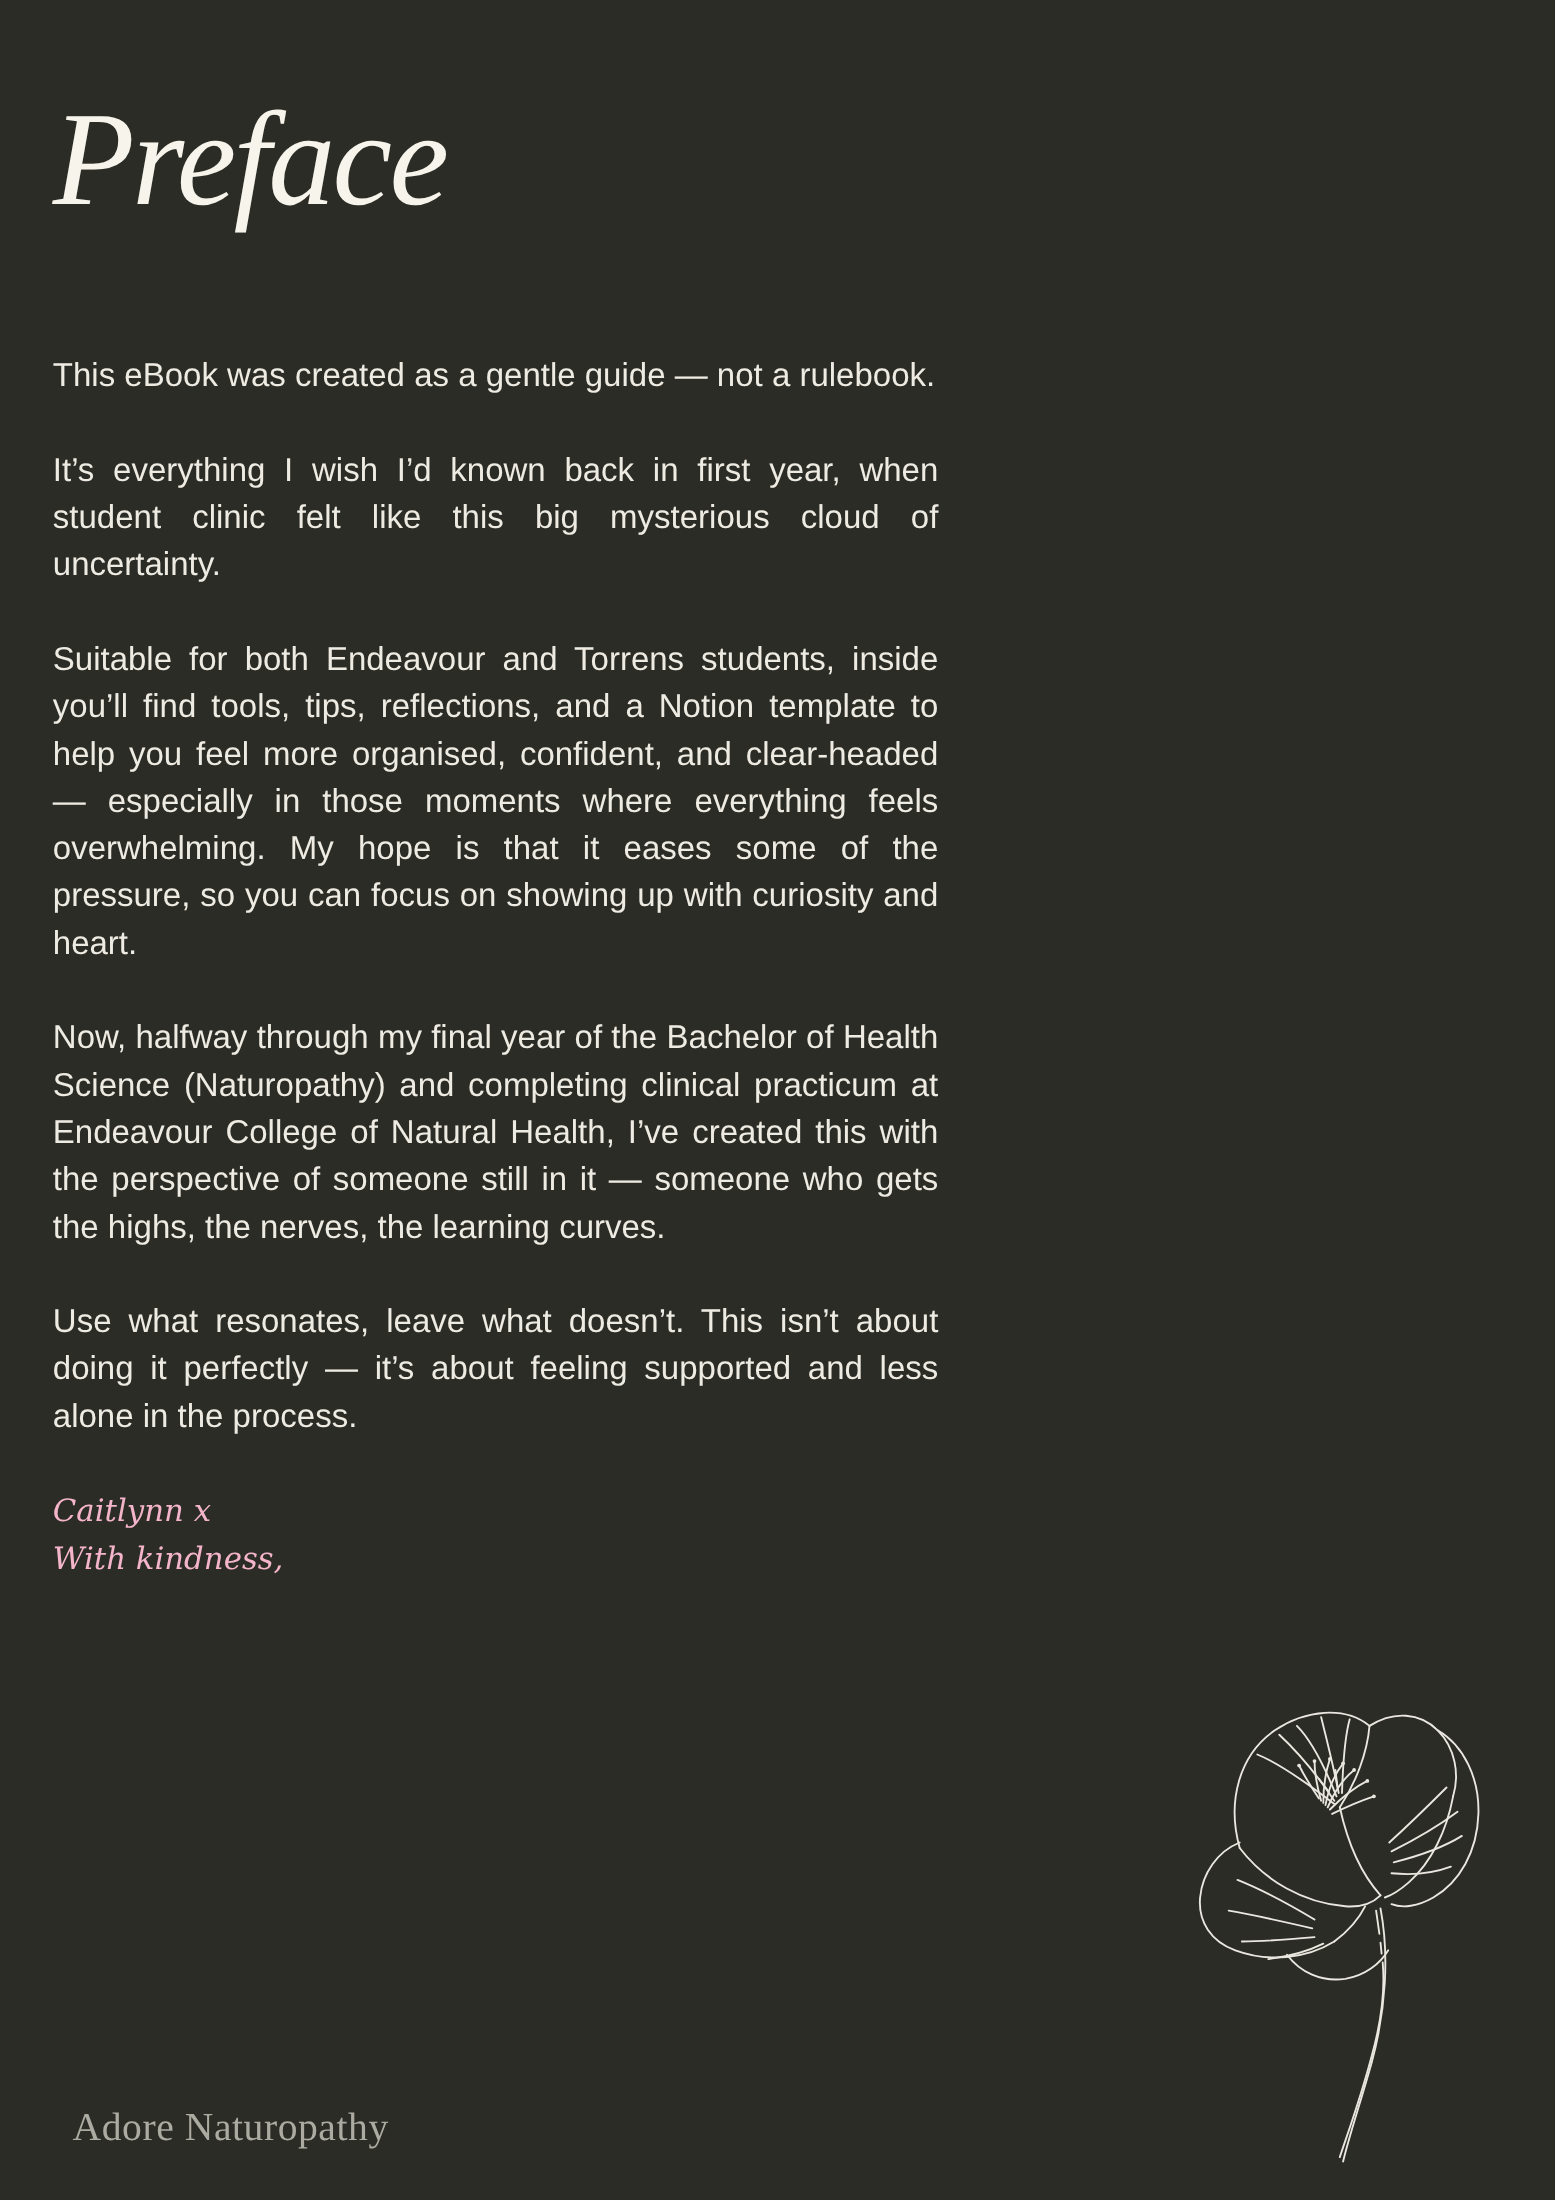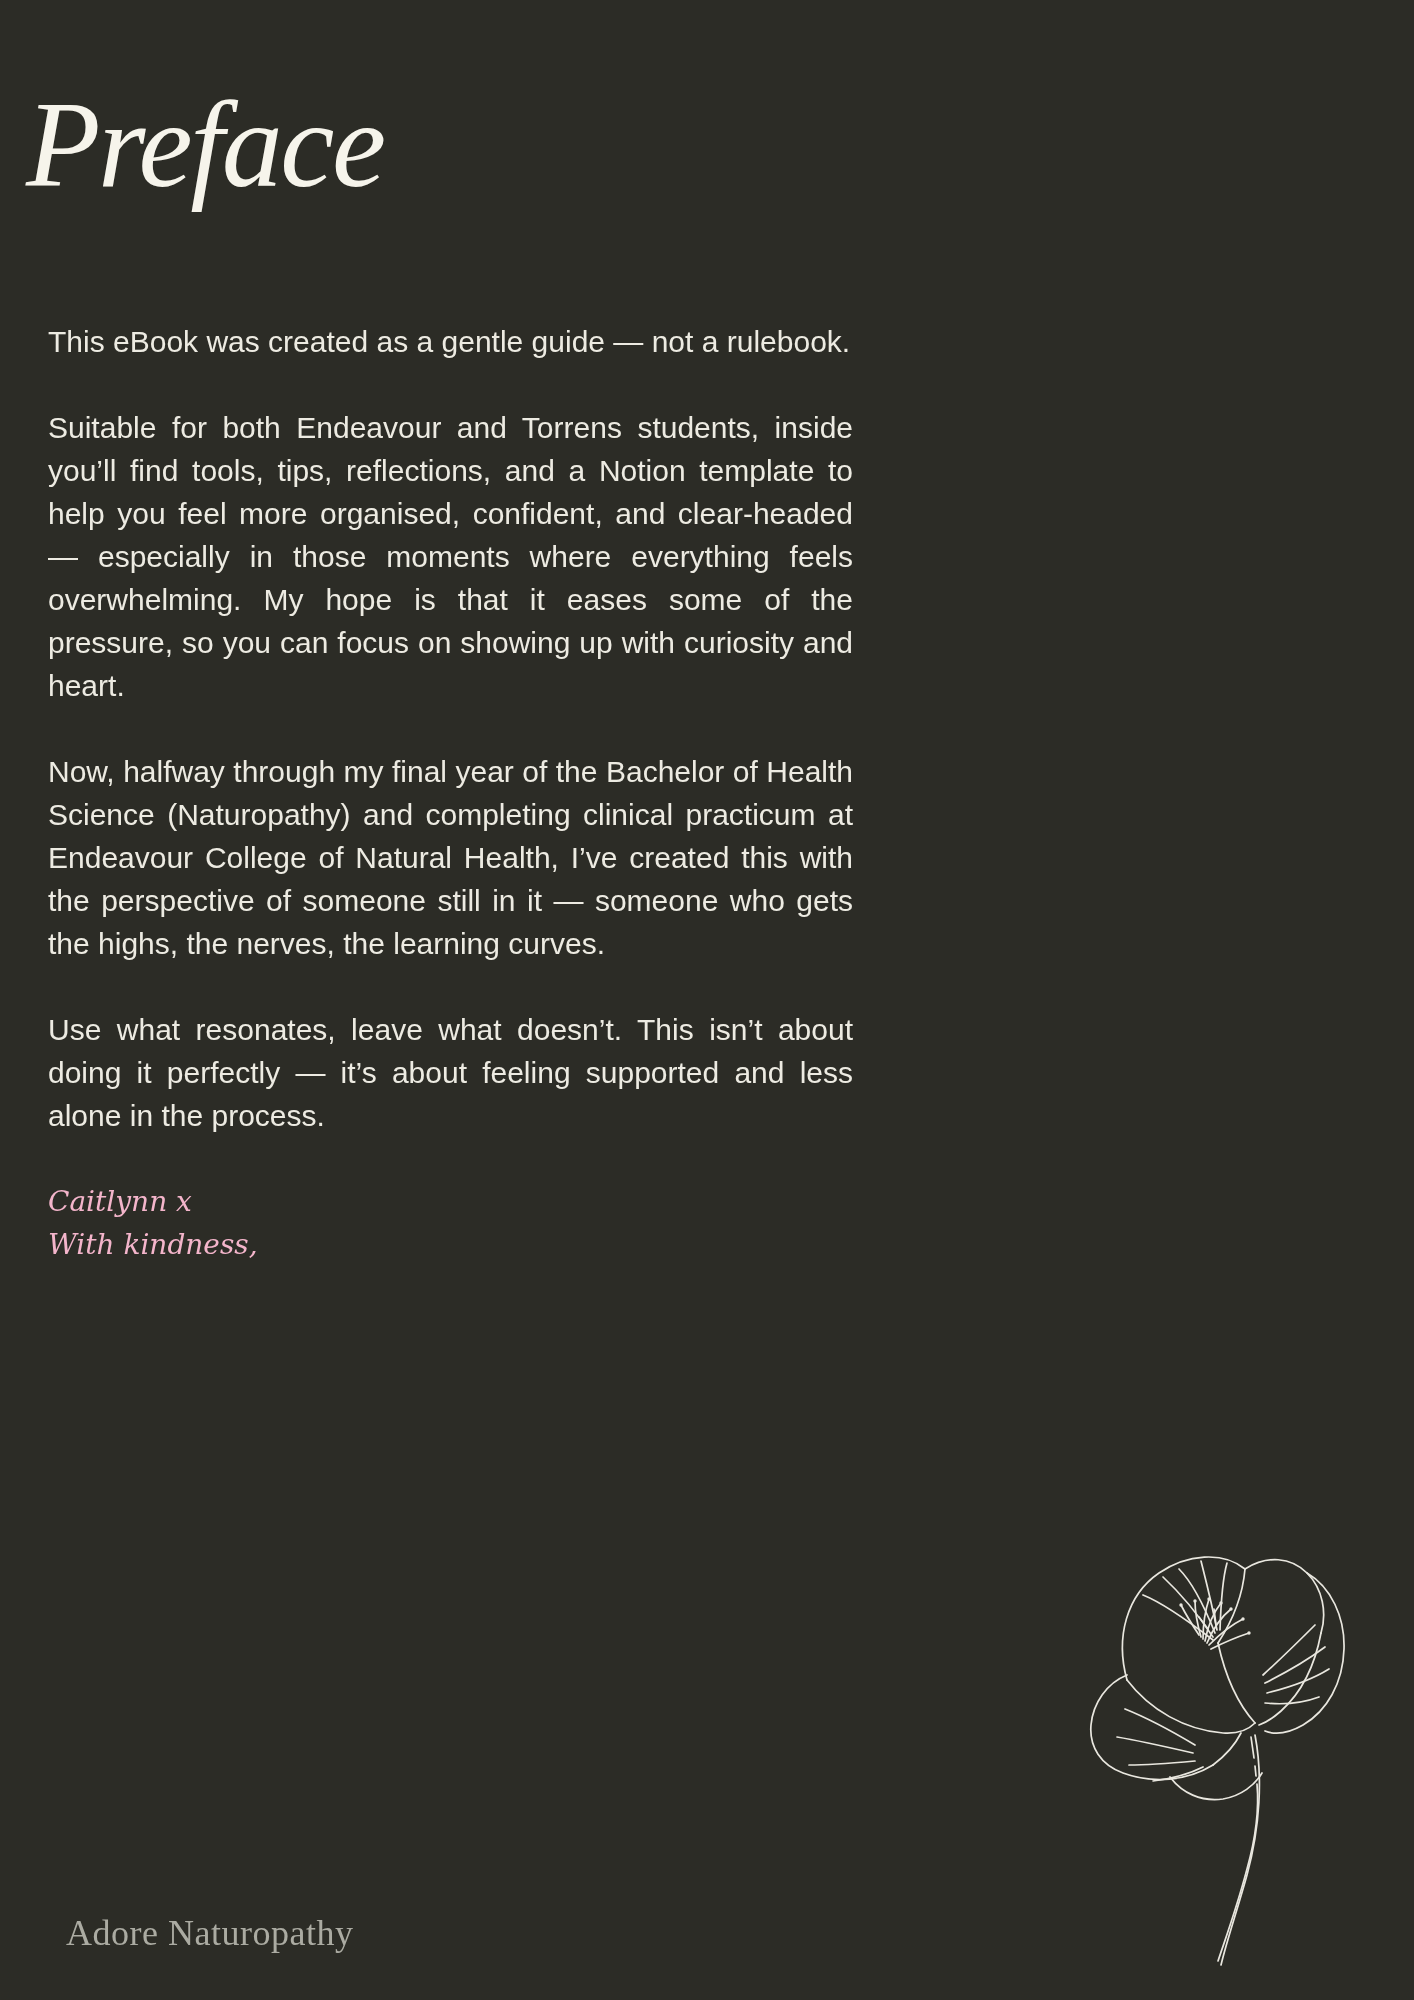--- a/index.html
+++ b/index.html
@@ -14,21 +14,21 @@
   html,body{background:var(--background);}
   .page{
     position:relative;
     width:1414px;height:2000px;
     background:var(--background);
     overflow:hidden;
     font-family:"Liberation Sans",sans-serif;
   }
   .title{
     position:absolute;
-    left:26px;top:84px;
+    left:48px;top:84px;
     font-family:"Liberation Serif",serif;
     font-style:italic;
     font-weight:400;
     font-size:122px;
     line-height:1;
     letter-spacing:-0.02em;
     color:var(--title);
     white-space:nowrap;
   }
   .body-col{
@@ -79,20 +79,21 @@
 </style>
 </head>
 <body>
 
 <div class="page">
 
   <h1 class="title">Preface</h1>
 
   <div class="body-col">
     <p>This eBook was created as a gentle guide — not a rulebook.</p>
+    <p>It’s everything I wish I’d known back in first year, when student clinic felt like this big mysterious cloud of uncertainty.</p>
     <p>Suitable for both Endeavour and Torrens students, inside you’ll find tools, tips, reflections, and a Notion template to help you feel more organised, confident, and clear-headed — especially in those moments where everything feels overwhelming. My hope is that it eases some of the pressure, so you can focus on showing up with curiosity and heart.</p>
     <p>Now, halfway through my final year of the Bachelor of Health Science (Naturopathy) and completing clinical practicum at Endeavour College of Natural Health, I’ve created this with the perspective of someone still in it — someone who gets the highs, the nerves, the learning curves.</p>
     <p>Use what resonates, leave what doesn’t. This isn’t about doing it perfectly — it’s about feeling supported and less alone in the process.</p>
     <div class="signature">
       <div>Caitlynn x</div>
       <div>With kindness,</div>
     </div>
   </div>
 
   <div class="flower">

